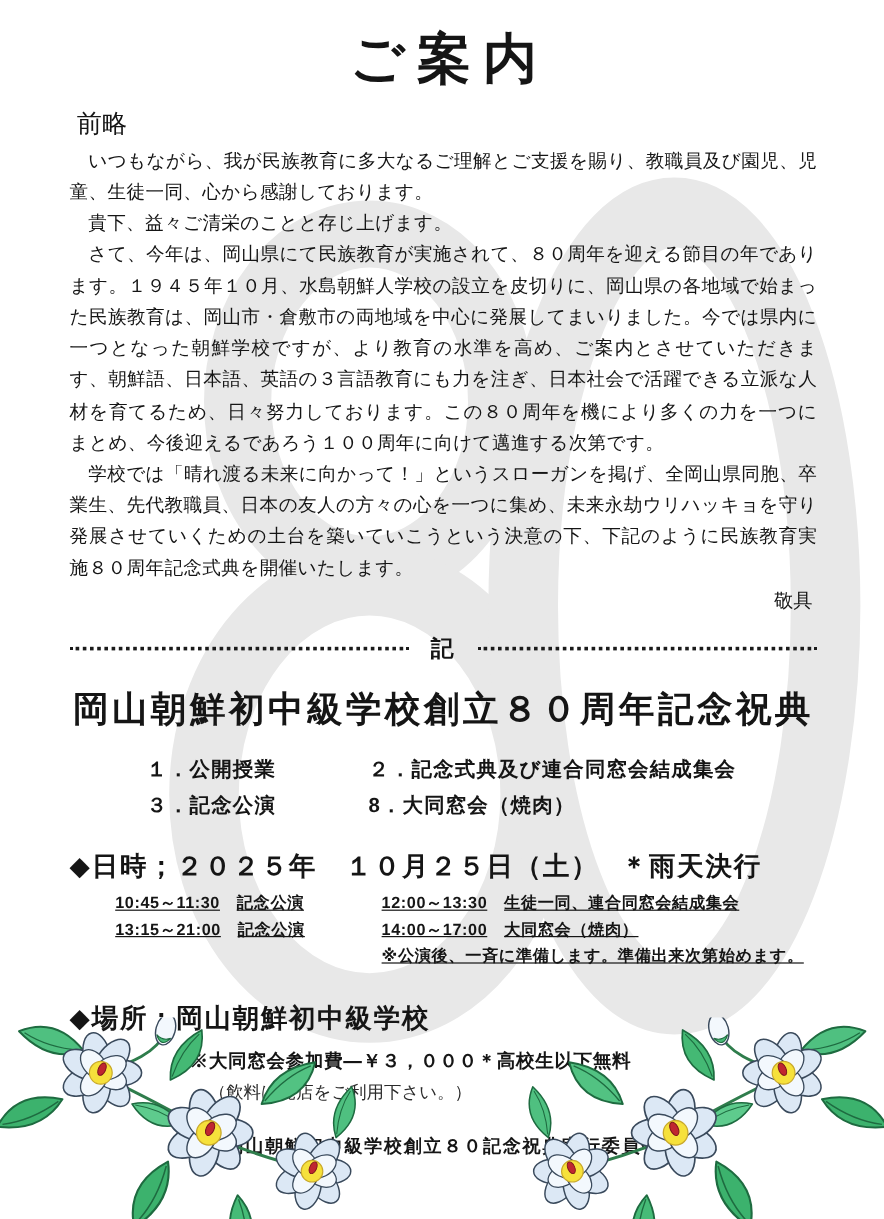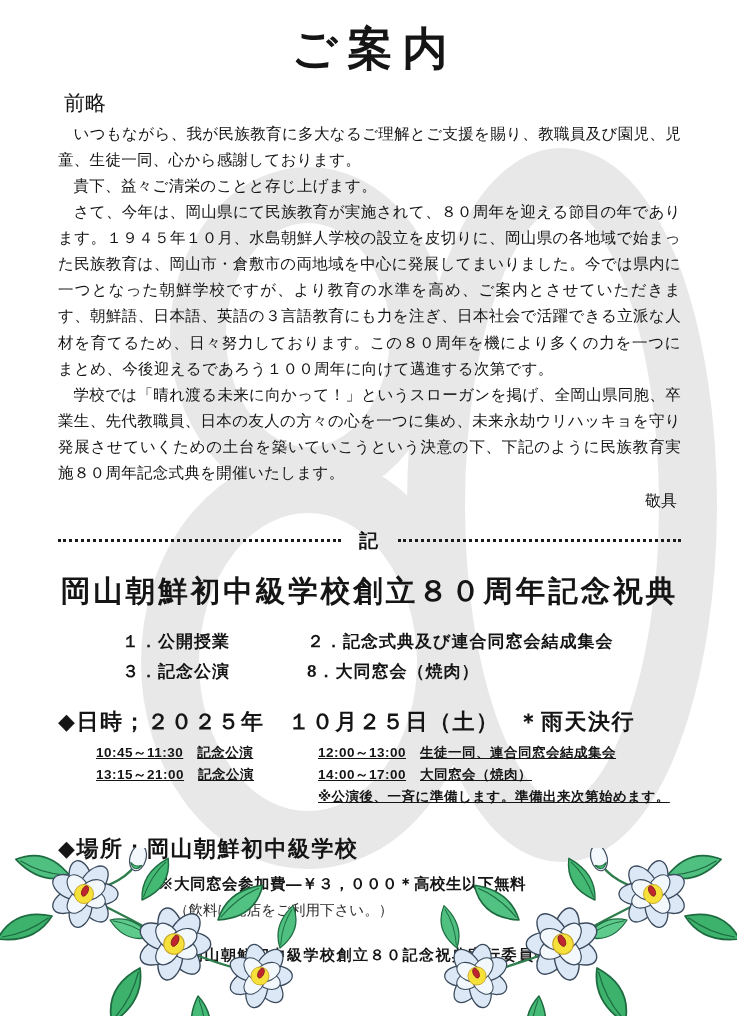--- a/index.html
+++ b/index.html
@@ -113,21 +113,21 @@
     <div class="section-head">
       <span>◆</span><span>日時；２０２５年　１０月２５日（土）</span><span class="weather">＊雨天決行</span>
     </div>
 
     <div class="schedule">
       <div class="sch-cell">
         <span>10:45～11:30</span>
         <span>記念公演</span>
       </div>
       <div class="sch-cell">
-        <span>12:00～13:00</span>
+        <span>12:00～13:30</span>
         <span>生徒一同、連合同窓会結成集会</span>
       </div>
       <div class="sch-cell">
         <span>13:15～21:00</span>
         <span>記念公演</span>
       </div>
       <div class="sch-cell">
         <span>14:00～17:00</span>
         <span>大同窓会（焼肉）</span>
       </div>

